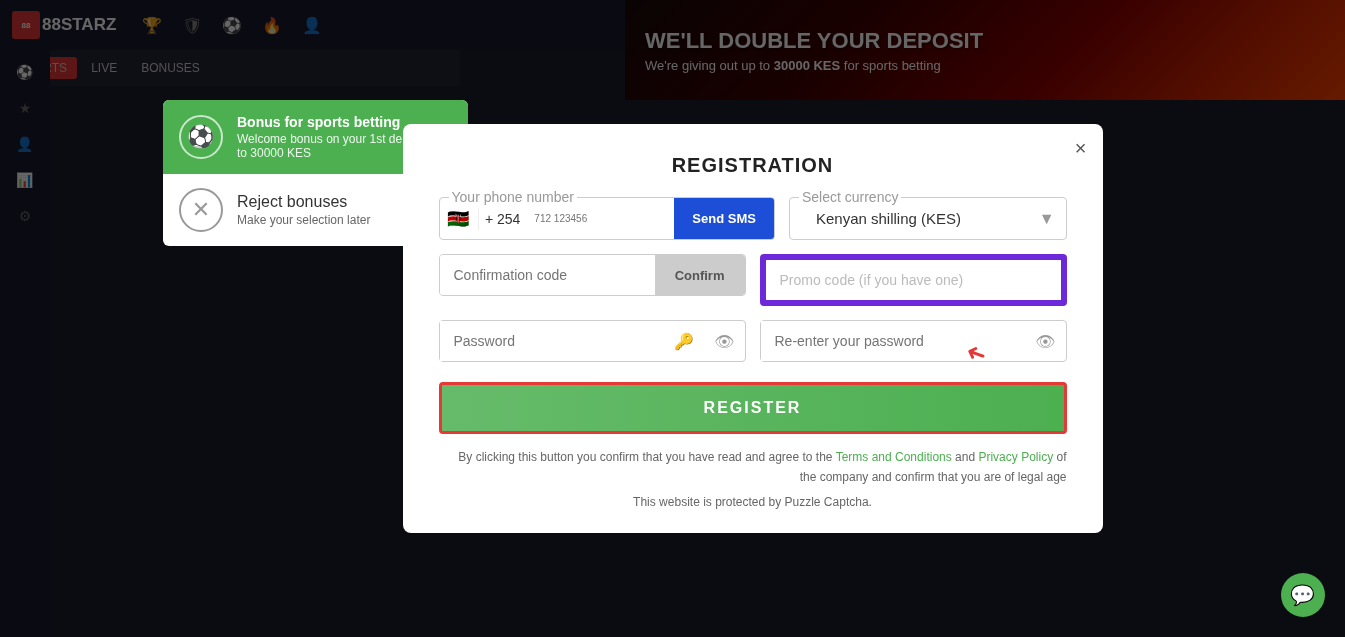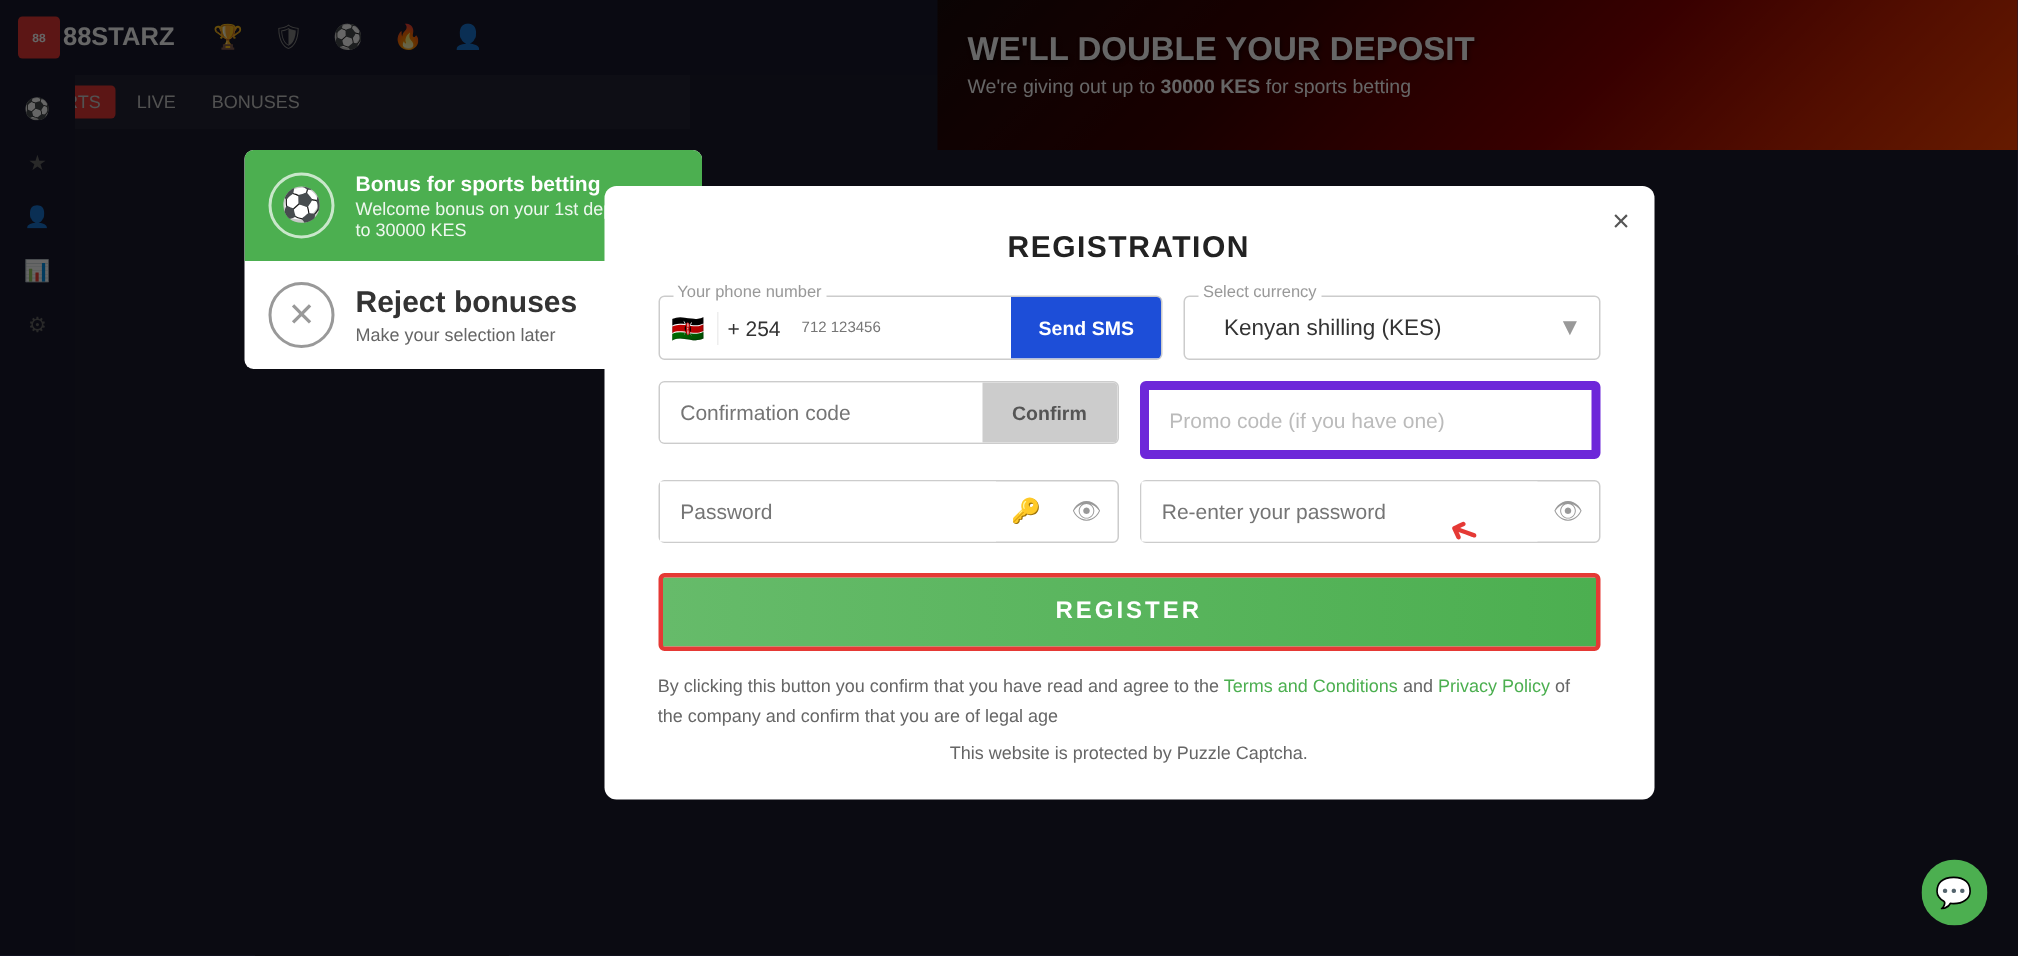--- a/index.html
+++ b/index.html
@@ -52,22 +52,22 @@
     .nav-spacer { flex: 1; }
 
     .banner-area {
       position: absolute;
       top: 0; right: 0;
       width: 720px; height: 100px;
       background: linear-gradient(135deg, #1a0a0a 0%, #3d0000 30%, #8b0000 60%, #cc2200 80%, #ff4400 100%);
       overflow: hidden;
       z-index: 1;
       display: flex;
-      align-items: flex-start;
-      padding: 20px 20px;
+      align-items: center;
+      padding: 10px 20px;
     }
     .banner-text { color: white; z-index: 2; }
     .banner-text h2 { font-size: 22px; font-weight: bold; text-shadow: 1px 1px 3px rgba(0,0,0,0.5); }
     .banner-text p { font-size: 13px; margin-top: 4px; }
     .banner-text strong { color: white; }
 
     
     .sub-nav {
       position: absolute;
       top: 50px; left: 0;
@@ -139,21 +139,21 @@
       font-size: 22px;
       color: white;
       flex-shrink: 0;
     }
     .bonus-icon.reject {
       border: 2px solid #999;
       color: #999;
     }
     .bonus-text-title { color: white; font-weight: bold; font-size: 14px; }
     .bonus-text-sub { color: rgba(255,255,255,0.9); font-size: 12px; margin-top: 2px; }
-    .reject-title { color: #333; font-weight: bold; font-size: 20px; }
+    .reject-title { color: #333; font-weight: normal; font-size: 16px; }
     .reject-sub { color: #666; font-size: 12px; margin-top: 2px; }
 
     
     .modal-overlay {
       position: absolute;
       inset: 0;
       display: flex;
       align-items: center;
       justify-content: center;
       z-index: 30;
@@ -198,21 +198,21 @@
     }
     .form-group {
       flex: 1;
       position: relative;
     }
     .form-group label {
       position: absolute;
       top: -8px;
       left: 10px;
       background: white;
-      font-size: 11px;
+      font-size: 14px;
       color: #999;
       padding: 0 3px;
     }
     .input-field {
       width: 100%;
       border: 6px solid #6d28d9;
       border-radius: 4px;
       padding: 12px 14px;
       font-size: 14px;
       color: #333;
@@ -344,21 +344,21 @@
       font-size: 16px;
       font-weight: bold;
       letter-spacing: 2px;
       cursor: pointer;
       margin-top: 6px;
       position: relative;
     }
 
     
     .terms-text {
-      text-align: left;
+      text-align: right;
       font-size: 12px;
       color: #666;
       margin-top: 14px;
       line-height: 1.6;
     }
     .terms-text a { color: #4caf50; text-decoration: none; }
 
     .captcha-text {
       text-align: center;
       font-size: 12px;

